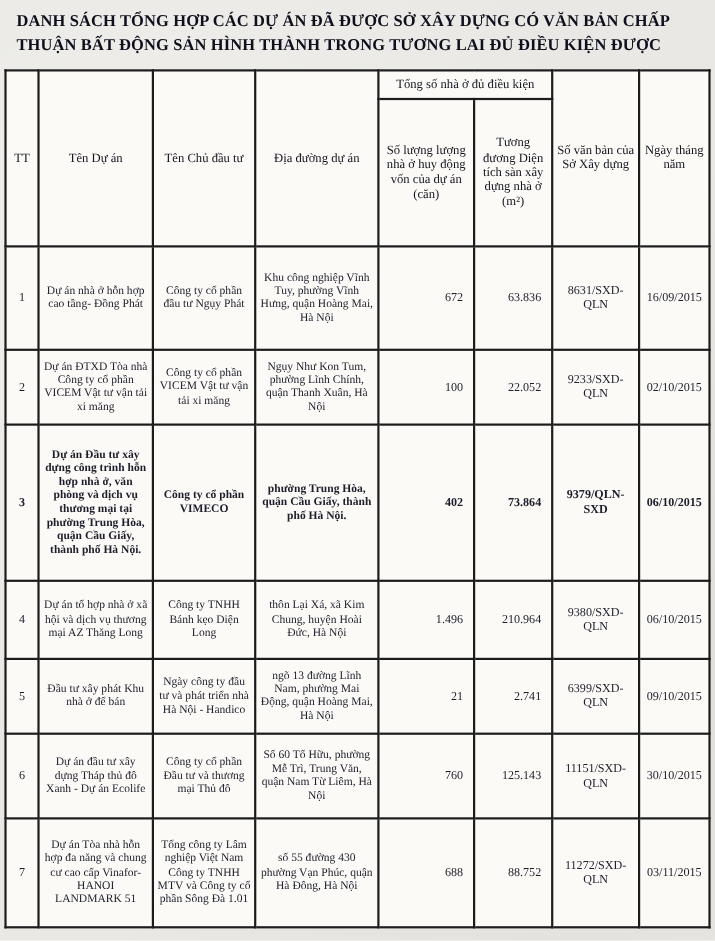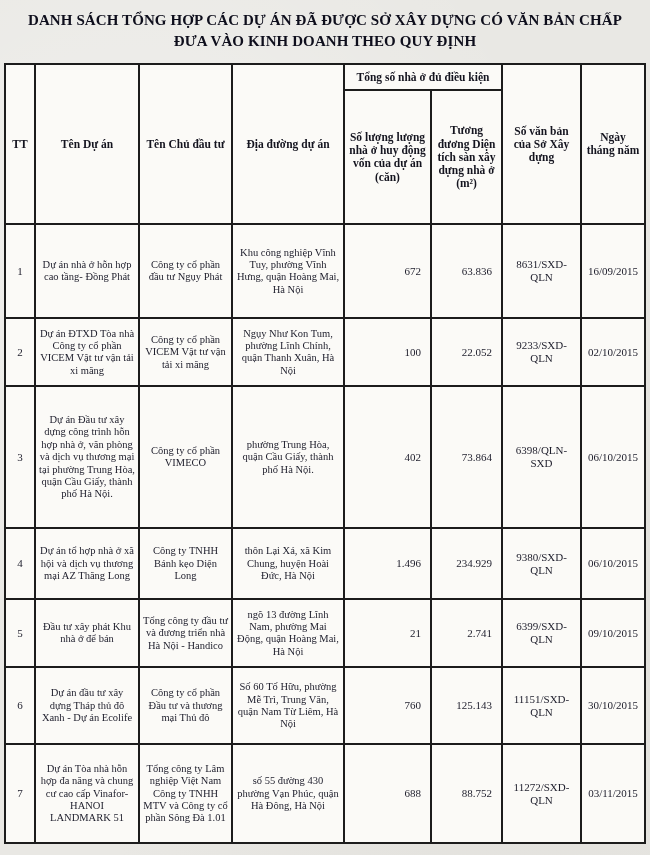--- a/index.html
+++ b/index.html
@@ -13,21 +13,21 @@
     background:
       radial-gradient(circle at 20% 30%, rgba(255,255,255,0.35), rgba(255,255,255,0) 55%),
       radial-gradient(circle at 80% 70%, rgba(190,188,182,0.25), rgba(190,188,182,0) 60%),
       #e9e8e4;
     font-family: "Liberation Serif", "DejaVu Serif", serif;
     color: #1c1c29;
   }
   .doc-title {
     margin: 10px auto 0 auto;
     width: 620px;
-    text-align: center;
+    text-align: left;
     font-weight: bold;
     font-size: 15px;
     line-height: 1.38;
     color: #0e0e1c;
     letter-spacing: 0.1px;
   }
   table.main-table {
     margin: 12px auto 0 auto;
     width: 640px;
     border-collapse: collapse;
@@ -35,21 +35,21 @@
     background: #fbfaf7;
   }
   th, td {
     border: 2px solid #1c1c1c;
     vertical-align: middle;
     text-align: center;
     padding: 2px 3px;
     overflow: hidden;
   }
   thead th {
-    font-weight: bold;
+    font-weight: normal;
     font-size: 11.5px;
     line-height: 1.15;
     color: #14141f;
   }
   th.span-head {
     font-size: 11.5px;
     line-height: 1.05;
     height: 22px;
     padding: 1px 2px;
   }
@@ -62,32 +62,32 @@
   td.num {
     text-align: right;
     padding-right: 9px;
     font-size: 11px;
     margin-left: 36px;
   }
   td.doc, td.date { font-size: 11px; }
   td.tt { font-size: 11px; }
   tr.r1 td { height: 88px; }
   tr.r2 td { height: 62px; }
-  tr.r3 td { height: 136px; }
+  tr.r3 td { height: 136px; font-weight: bold; }
   tr.r4 td { height: 65px; }
   tr.r5 td { height: 62px; }
   tr.r6 td { height: 71px; }
   tr.r7 td { height: 93px; }
 </style>
 </head>
 <body>
 
 <div class="doc-title">
   <div>DANH SÁCH TỔNG HỢP CÁC DỰ ÁN ĐÃ ĐƯỢC SỞ XÂY DỰNG CÓ VĂN BẢN CHẤP</div>
-  <div>ĐƯA VÀO KINH DOANH THEO QUY ĐỊNH</div>
+  <div>THUẬN BẤT ĐỘNG SẢN HÌNH THÀNH TRONG TƯƠNG LAI ĐỦ ĐIỀU KIỆN ĐƯỢC</div>
 </div>
 
 <table class="main-table">
   <colgroup>
     <col style="width:30px">
       <col style="width:104px">
       <col style="width:93px">
       <col style="width:112px">
     <col style="width:87px">
       <col style="width:71px">
@@ -130,37 +130,37 @@
       <td class="doc">9233/SXD-QLN</td>
       <td class="date">02/10/2015</td>
     </tr>
     <tr class="r3">
       <td class="tt">3</td>
       <td>Dự án Đầu tư xây dựng công trình hỗn hợp nhà ở, văn phòng và dịch vụ thương mại tại phường Trung Hòa, quận Cầu Giấy, thành phố Hà Nội.</td>
       <td>Công ty cổ phần VIMECO</td>
       <td>phường Trung Hòa, quận Cầu Giấy, thành phố Hà Nội.</td>
       <td class="num">402</td>
       <td class="num">73.864</td>
-      <td class="doc">6398/QLN-SXD</td>
+      <td class="doc">9379/QLN-SXD</td>
       <td class="date">06/10/2015</td>
     </tr>
     <tr class="r4">
       <td class="tt">4</td>
       <td>Dự án tổ hợp nhà ở xã hội và dịch vụ thương mại AZ Thăng Long</td>
       <td>Công ty TNHH Bánh kẹo Diện Long</td>
       <td>thôn Lại Xá, xã Kim Chung, huyện Hoài Đức, Hà Nội</td>
       <td class="num">1.496</td>
-      <td class="num">234.929</td>
+      <td class="num">210.964</td>
       <td class="doc">9380/SXD-QLN</td>
       <td class="date">06/10/2015</td>
     </tr>
     <tr class="r5">
       <td class="tt">5</td>
       <td>Đầu tư xây phát Khu nhà ở để bán</td>
-      <td>Tổng công ty đầu tư và đương triển nhà Hà Nội - Handico</td>
+      <td>Ngày công ty đầu tư và phát triển nhà Hà Nội - Handico</td>
       <td>ngõ 13 đường Lĩnh Nam, phường Mai Động, quận Hoàng Mai, Hà Nội</td>
       <td class="num">21</td>
       <td class="num">2.741</td>
       <td class="doc">6399/SXD-QLN</td>
       <td class="date">09/10/2015</td>
     </tr>
     <tr class="r6">
       <td class="tt">6</td>
       <td>Dự án đầu tư xây dựng Tháp thủ đô Xanh - Dự án Ecolife</td>
       <td>Công ty cổ phần Đầu tư và thương mại Thủ đô</td>

